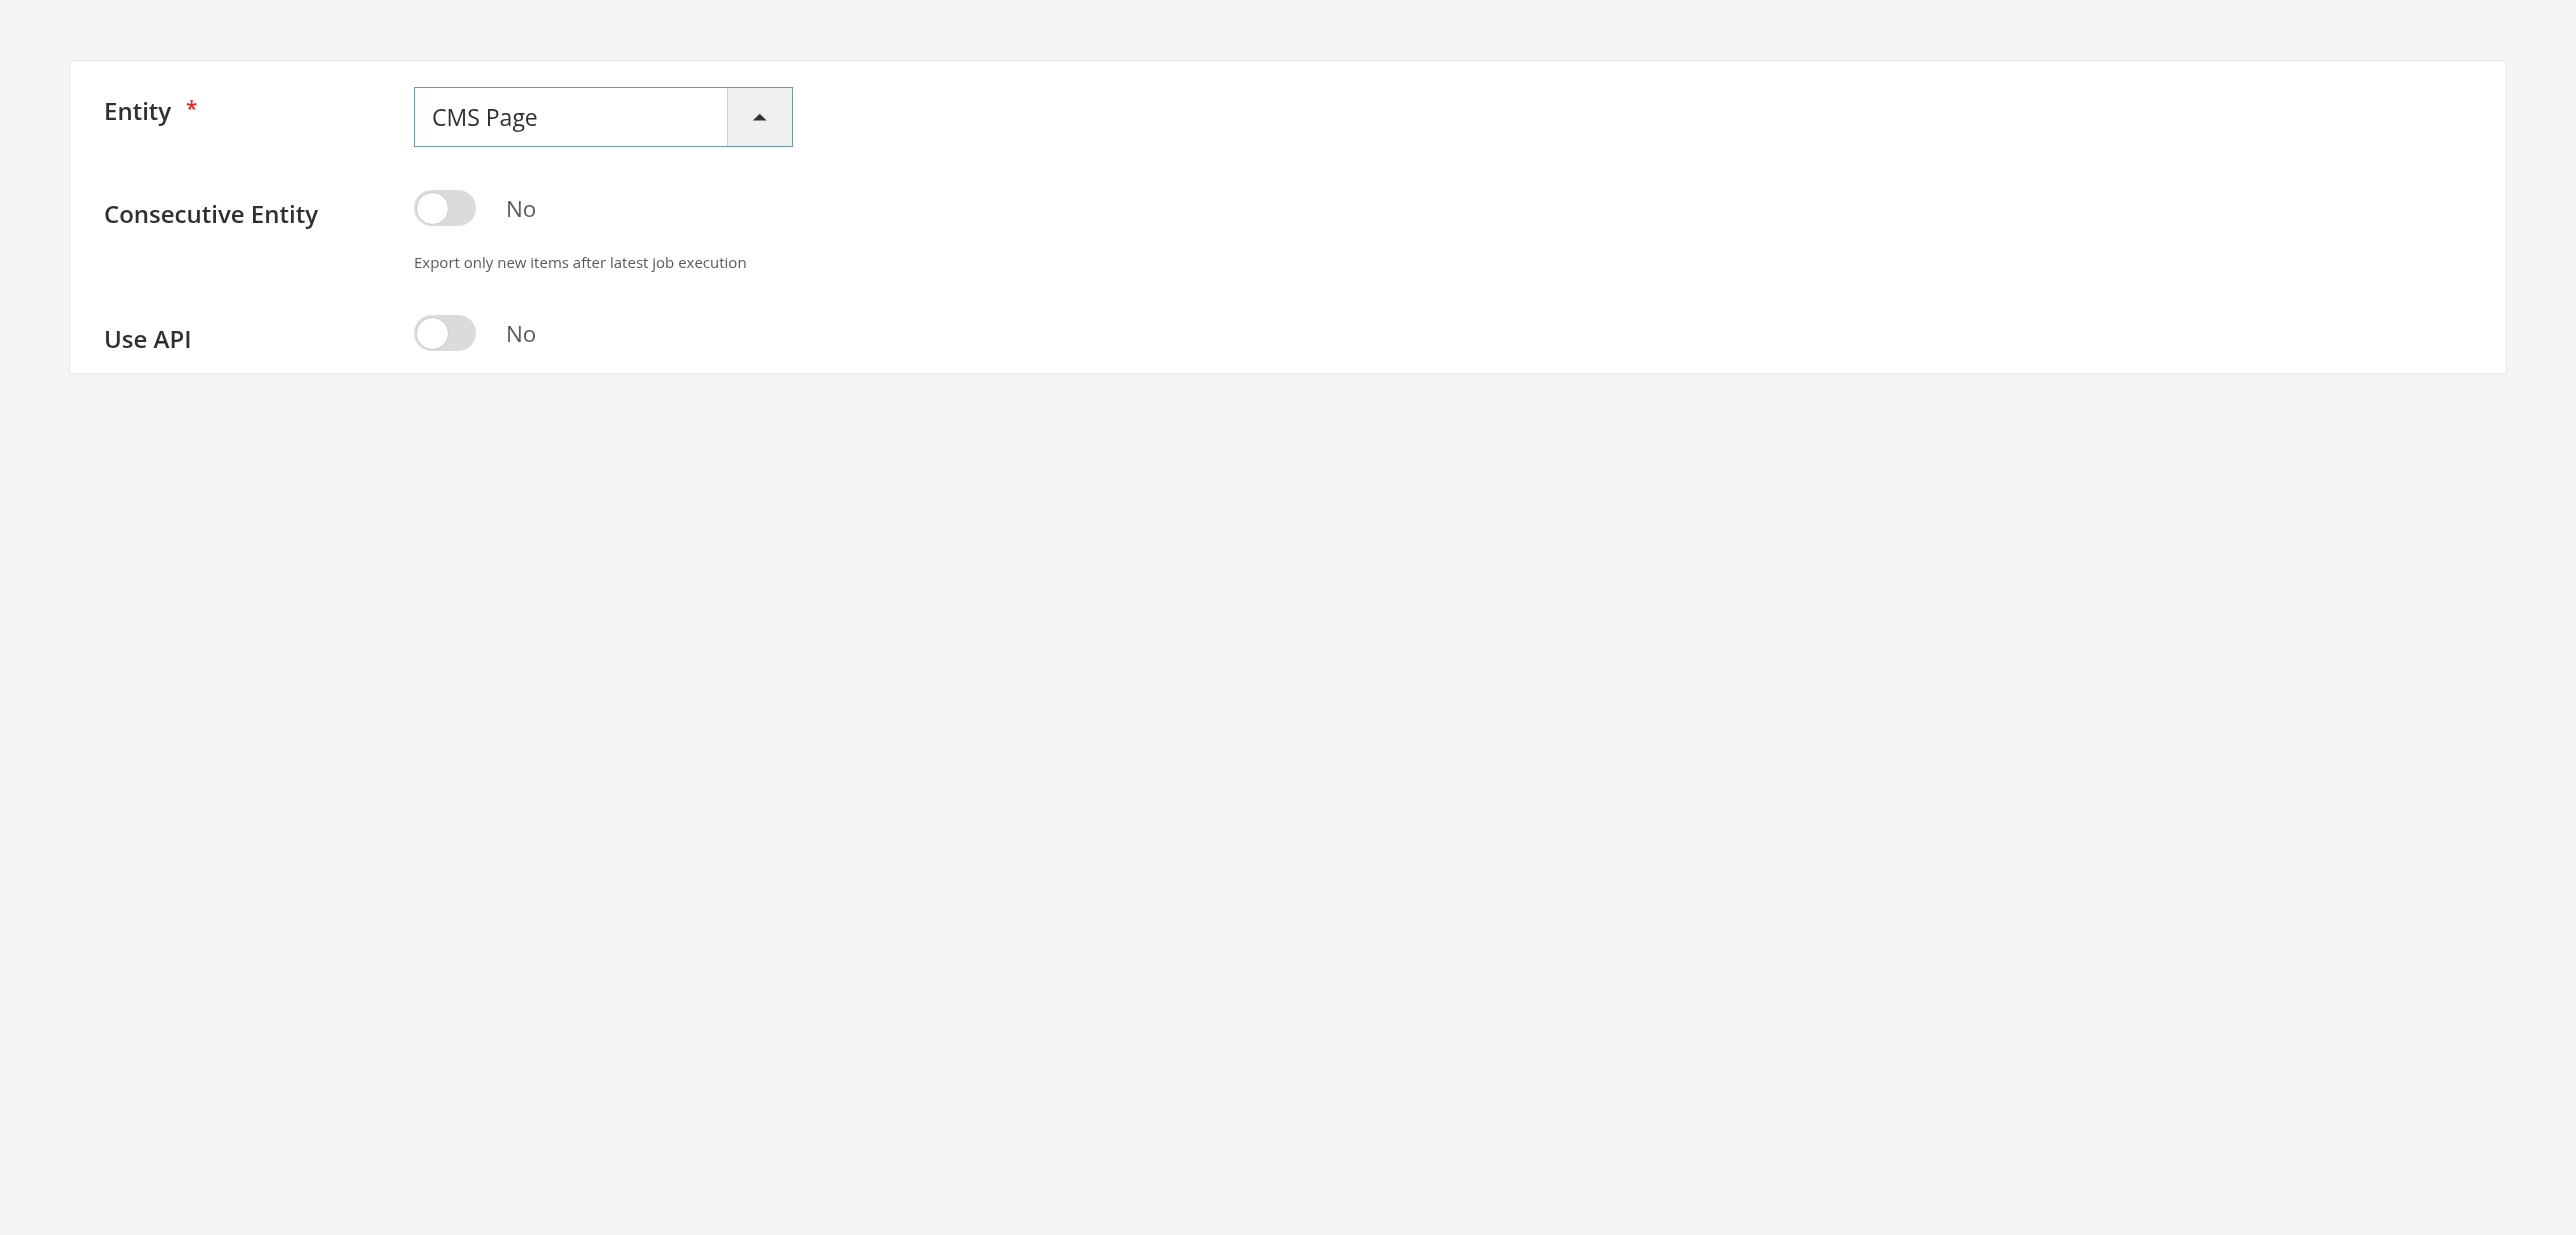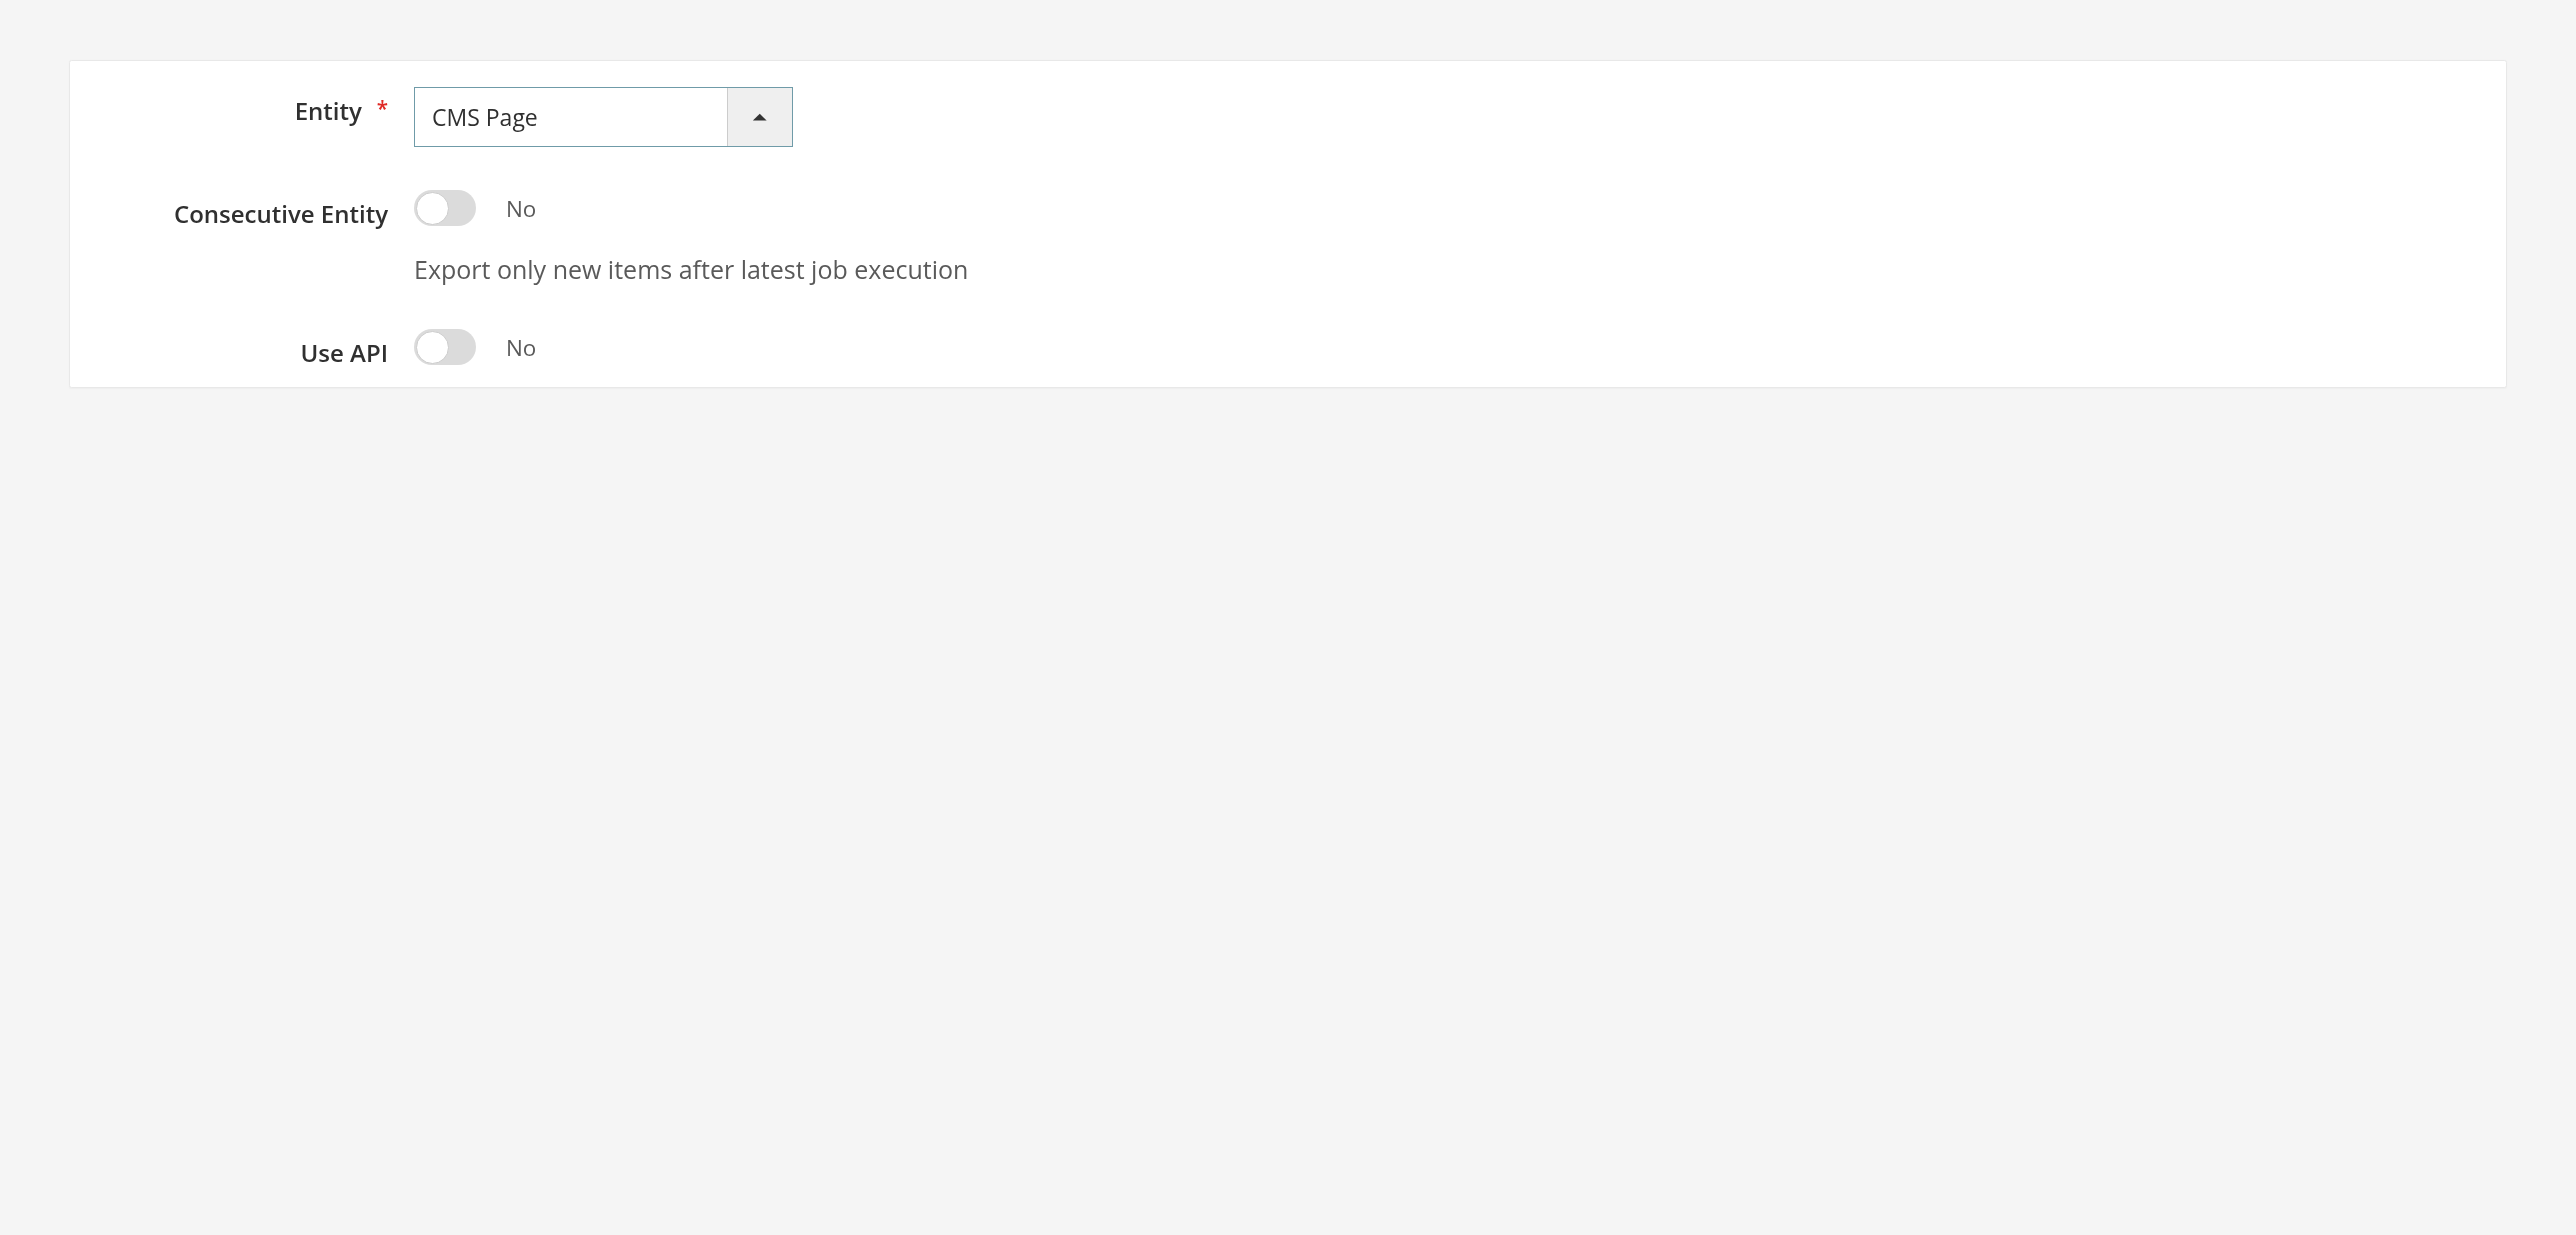--- a/index.html
+++ b/index.html
@@ -24,21 +24,21 @@
       display: flex;
       align-items: flex-start;
       margin-bottom: 43px;
     }
     .form-row:last-child {
       margin-bottom: 1px;
     }
     .label-col {
       width: 310px;
       flex-shrink: 0;
-      text-align: right;
+      text-align: left;
       padding-right: 26px;
       padding-top: 6.9px;
       font-size: 24px;
       font-weight: 600;
       color: #303030;
     }
     .label-col.disabled {
       color: #adadad;
       font-weight: 400;
     }
@@ -101,21 +101,21 @@
       border-radius: 50%;
       background: #ffffff;
       border: 0.9px solid #cccccc;
     }
     .toggle-label {
       font-size: 22.4px;
       color: #5a5a5a;
     }
     .helper-text {
       margin-top: 26px;
-      font-size: 25px;
+      font-size: 15px;
       color: #5a5a5a;
     }
     .text-input {
       width: 100%;
       max-width: 827px;
       height: 60px;
       border: 0.9px solid #d6d6d6;
       background: #f2f2f2;
       padding: 0 17px;
       font-size: 22.4px;

